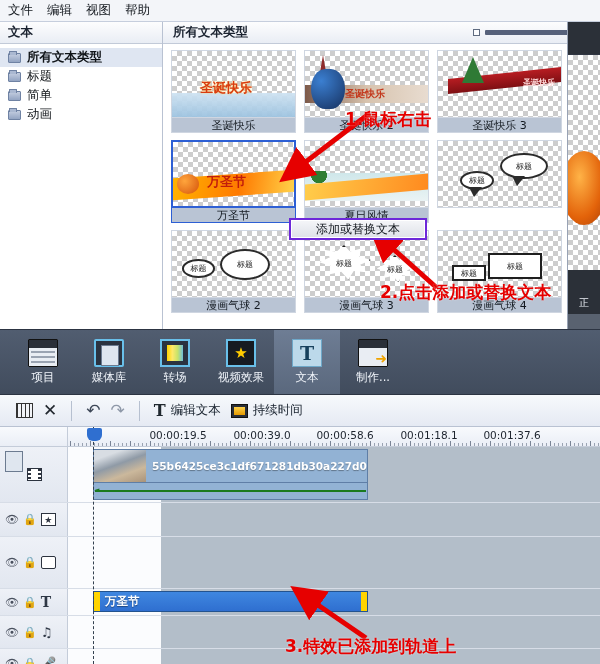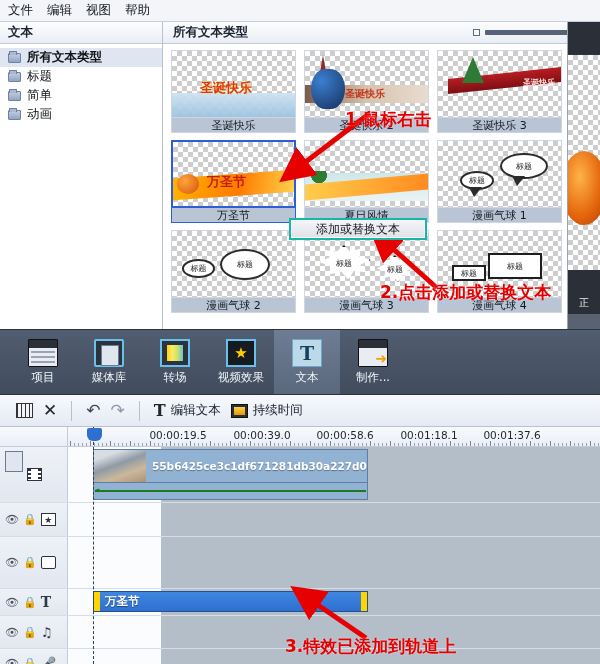--- a/index.html
+++ b/index.html
@@ -266,21 +266,21 @@
   .textclip .rbar{ position:absolute; right:0; top:0; width:6px; height:100%; background:#ffd400; }
   .textclip .tname{ font-size:11.5px; color:#fff; font-weight:bold; margin-left:5px;
     text-shadow:0 1px 1px rgba(0,0,0,.4); }
 
   
   .ann{ position:absolute; color:#e60000; font-weight:bold; white-space:nowrap;
         text-shadow:0 0 2px rgba(255,255,255,.6); z-index:40; }
   svg.arrow{ position:absolute; z-index:39; overflow:visible; }
 
   .ctxmenu{
-    position:absolute; z-index:45; border:2px solid #14b8a6; background:#e8eaee;
+    position:absolute; z-index:45; border:2px solid #6d28d9; background:#e8eaee;
     display:flex; align-items:center; justify-content:flex-start;
   }
   .ctxmenu .inner{
     width:100%; height:100%; background:linear-gradient(#f4f5f8,#dfe2e9);
     border:1px solid #fff; display:flex; align-items:center; justify-content:center;
     font-size:12px; color:#10151c;
   }
 </style>
 </head>
 <body>
@@ -388,21 +388,20 @@
           <div class="cap">夏日风情</div>
         </div>
 
         <div class="cell">
           <div class="thumb">
             <div class="art">
               <div class="bubble tail" style="left:22px;top:30px;width:34px;height:19px;">标题</div>
               <div class="bubble tail" style="left:62px;top:12px;width:48px;height:26px;">标题</div>
             </div>
           </div>
-          <div class="cap">漫画气球 1</div>
         </div>
 
         <div class="cell">
           <div class="thumb">
             <div class="art">
               <div class="bubble" style="left:10px;top:28px;width:33px;height:19px;">标题</div>
               <div class="bubble" style="left:48px;top:18px;width:50px;height:31px;">标题</div>
             </div>
           </div>
           <div class="cap">漫画气球 2</div>

